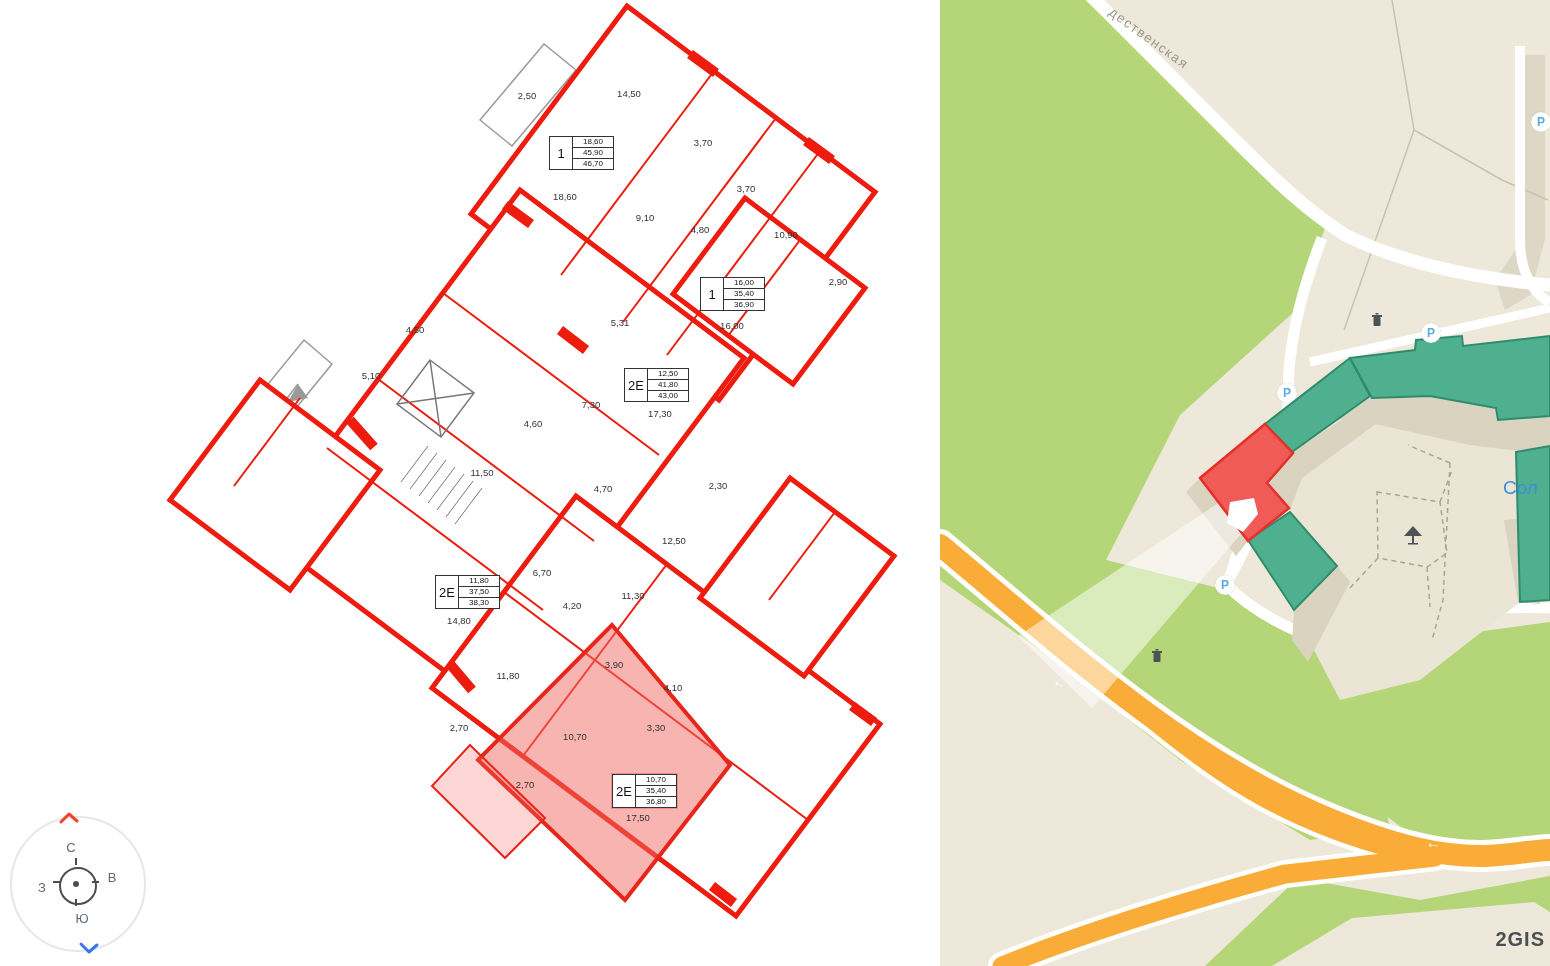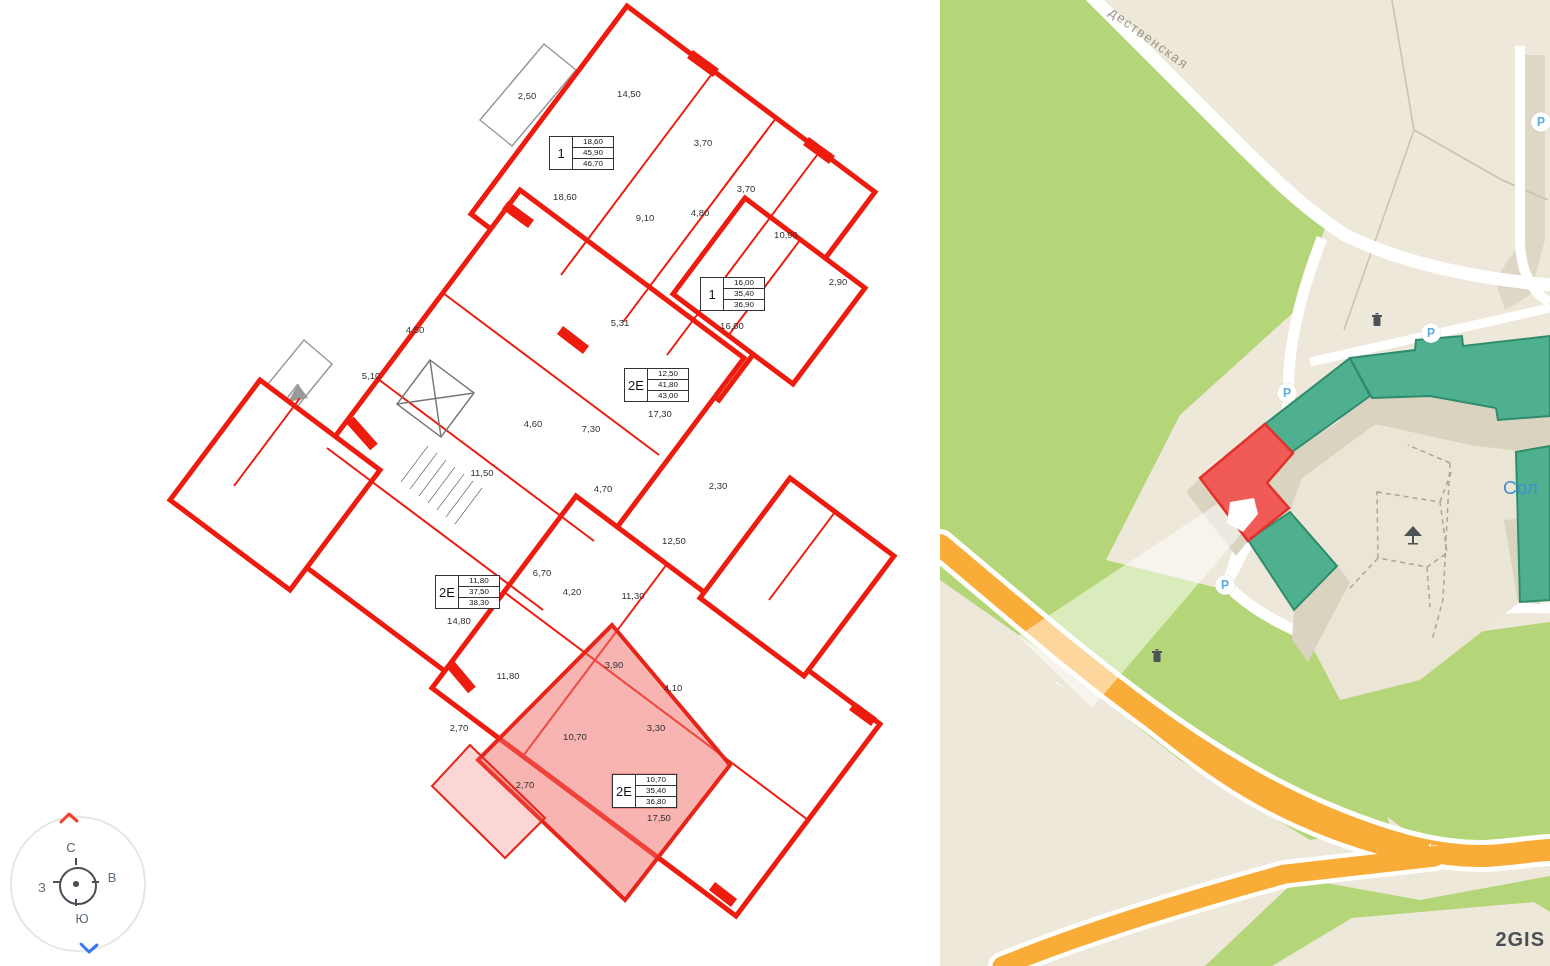--- a/index.html
+++ b/index.html
@@ -105,47 +105,47 @@
       <polygon points="470,745 545,818 505,858 432,786" fill="rgba(242,106,100,0.28)" stroke="#e8251a" stroke-width="2"></polygon>
     </svg>
 
     <div>
 
     <div class="room-label" style="left: 527px; top: 95px; position: absolute;">2,50</div>
         <div class="room-label" style="left: 629px; top: 93px; position: absolute;">14,50</div>
         <div class="room-label" style="left: 703px; top: 142px; position: absolute;">3,70</div>
         <div class="room-label" style="left: 565px; top: 196px; position: absolute;">18,60</div>
         <div class="room-label" style="left: 645px; top: 217px; position: absolute;">9,10</div>
-        <div class="room-label" style="left: 700px; top: 212px; position: absolute;">4,80</div>
+        <div class="room-label" style="left: 700px; top: 229px; position: absolute;">4,80</div>
         <div class="room-label" style="left: 746px; top: 188px; position: absolute;">3,70</div>
         <div class="room-label" style="left: 786px; top: 234px; position: absolute;">10,90</div>
         <div class="room-label" style="left: 838px; top: 281px; position: absolute;">2,90</div>
         <div class="room-label" style="left: 732px; top: 325px; position: absolute;">16,00</div>
         <div class="room-label" style="left: 620px; top: 322px; position: absolute;">5,31</div>
         <div class="room-label" style="left: 415px; top: 329px; position: absolute;">4,50</div>
         <div class="room-label" style="left: 371px; top: 375px; position: absolute; text-align: right;">5,10</div>
         <div class="room-label" style="left: 660px; top: 413px; position: absolute;">17,30</div>
         <div class="room-label" style="left: 517px; top: 423px; position: absolute; margin-left: 16px;">4,60</div>
-        <div class="room-label" style="left: 591px; top: 428px; position: absolute;">7,30</div>
+        <div class="room-label" style="left: 591px; top: 404px; position: absolute;">7,30</div>
         <div class="room-label" style="left: 482px; top: 472px; position: absolute;">11,50</div>
         <div class="room-label" style="left: 603px; top: 488px; position: absolute;">4,70</div>
         <div class="room-label" style="left: 718px; top: 485px; position: absolute;">2,30</div>
         <div class="room-label" style="left: 674px; top: 540px; position: absolute;">12,50</div>
         <div class="room-label" style="left: 542px; top: 572px; position: absolute;">6,70</div>
         <div class="room-label" style="left: 633px; top: 595px; position: absolute;">11,30</div>
-        <div class="room-label" style="left: 572px; top: 591px; position: absolute;">4,20</div>
+        <div class="room-label" style="left: 572px; top: 605px; position: absolute;">4,20</div>
         <div class="room-label" style="left: 459px; top: 620px; position: absolute;">14,80</div>
         <div class="room-label" style="left: 614px; top: 664px; position: absolute;">3,90</div>
         <div class="room-label" style="left: 508px; top: 675px; position: absolute;">11,80</div>
         <div class="room-label" style="left: 673px; top: 687px; position: absolute;">4,10</div>
         <div class="room-label" style="left: 459px; top: 727px; position: absolute;">2,70</div>
         <div class="room-label" style="left: 575px; top: 736px; position: absolute;">10,70</div>
         <div class="room-label" style="left: 656px; top: 727px; position: absolute;">3,30</div>
         <div class="room-label" style="left: 525px; top: 784px; position: absolute;">2,70</div>
-        <div class="room-label" style="left: 638px; top: 817px; position: absolute; margin-left: 21px;">17,50</div>
+        <div class="room-label" style="left: 638px; top: 817px; position: absolute;">17,50</div>
       </div>
 
     <div>
 
     <div class="unit-box" style="left: 549px; top: 136px; position: absolute;">
           <div class="unit-type">1</div>
           <div class="unit-vals">
             <span>18,60</span>
             <span>45,90</span>
             <span>46,70</span>

